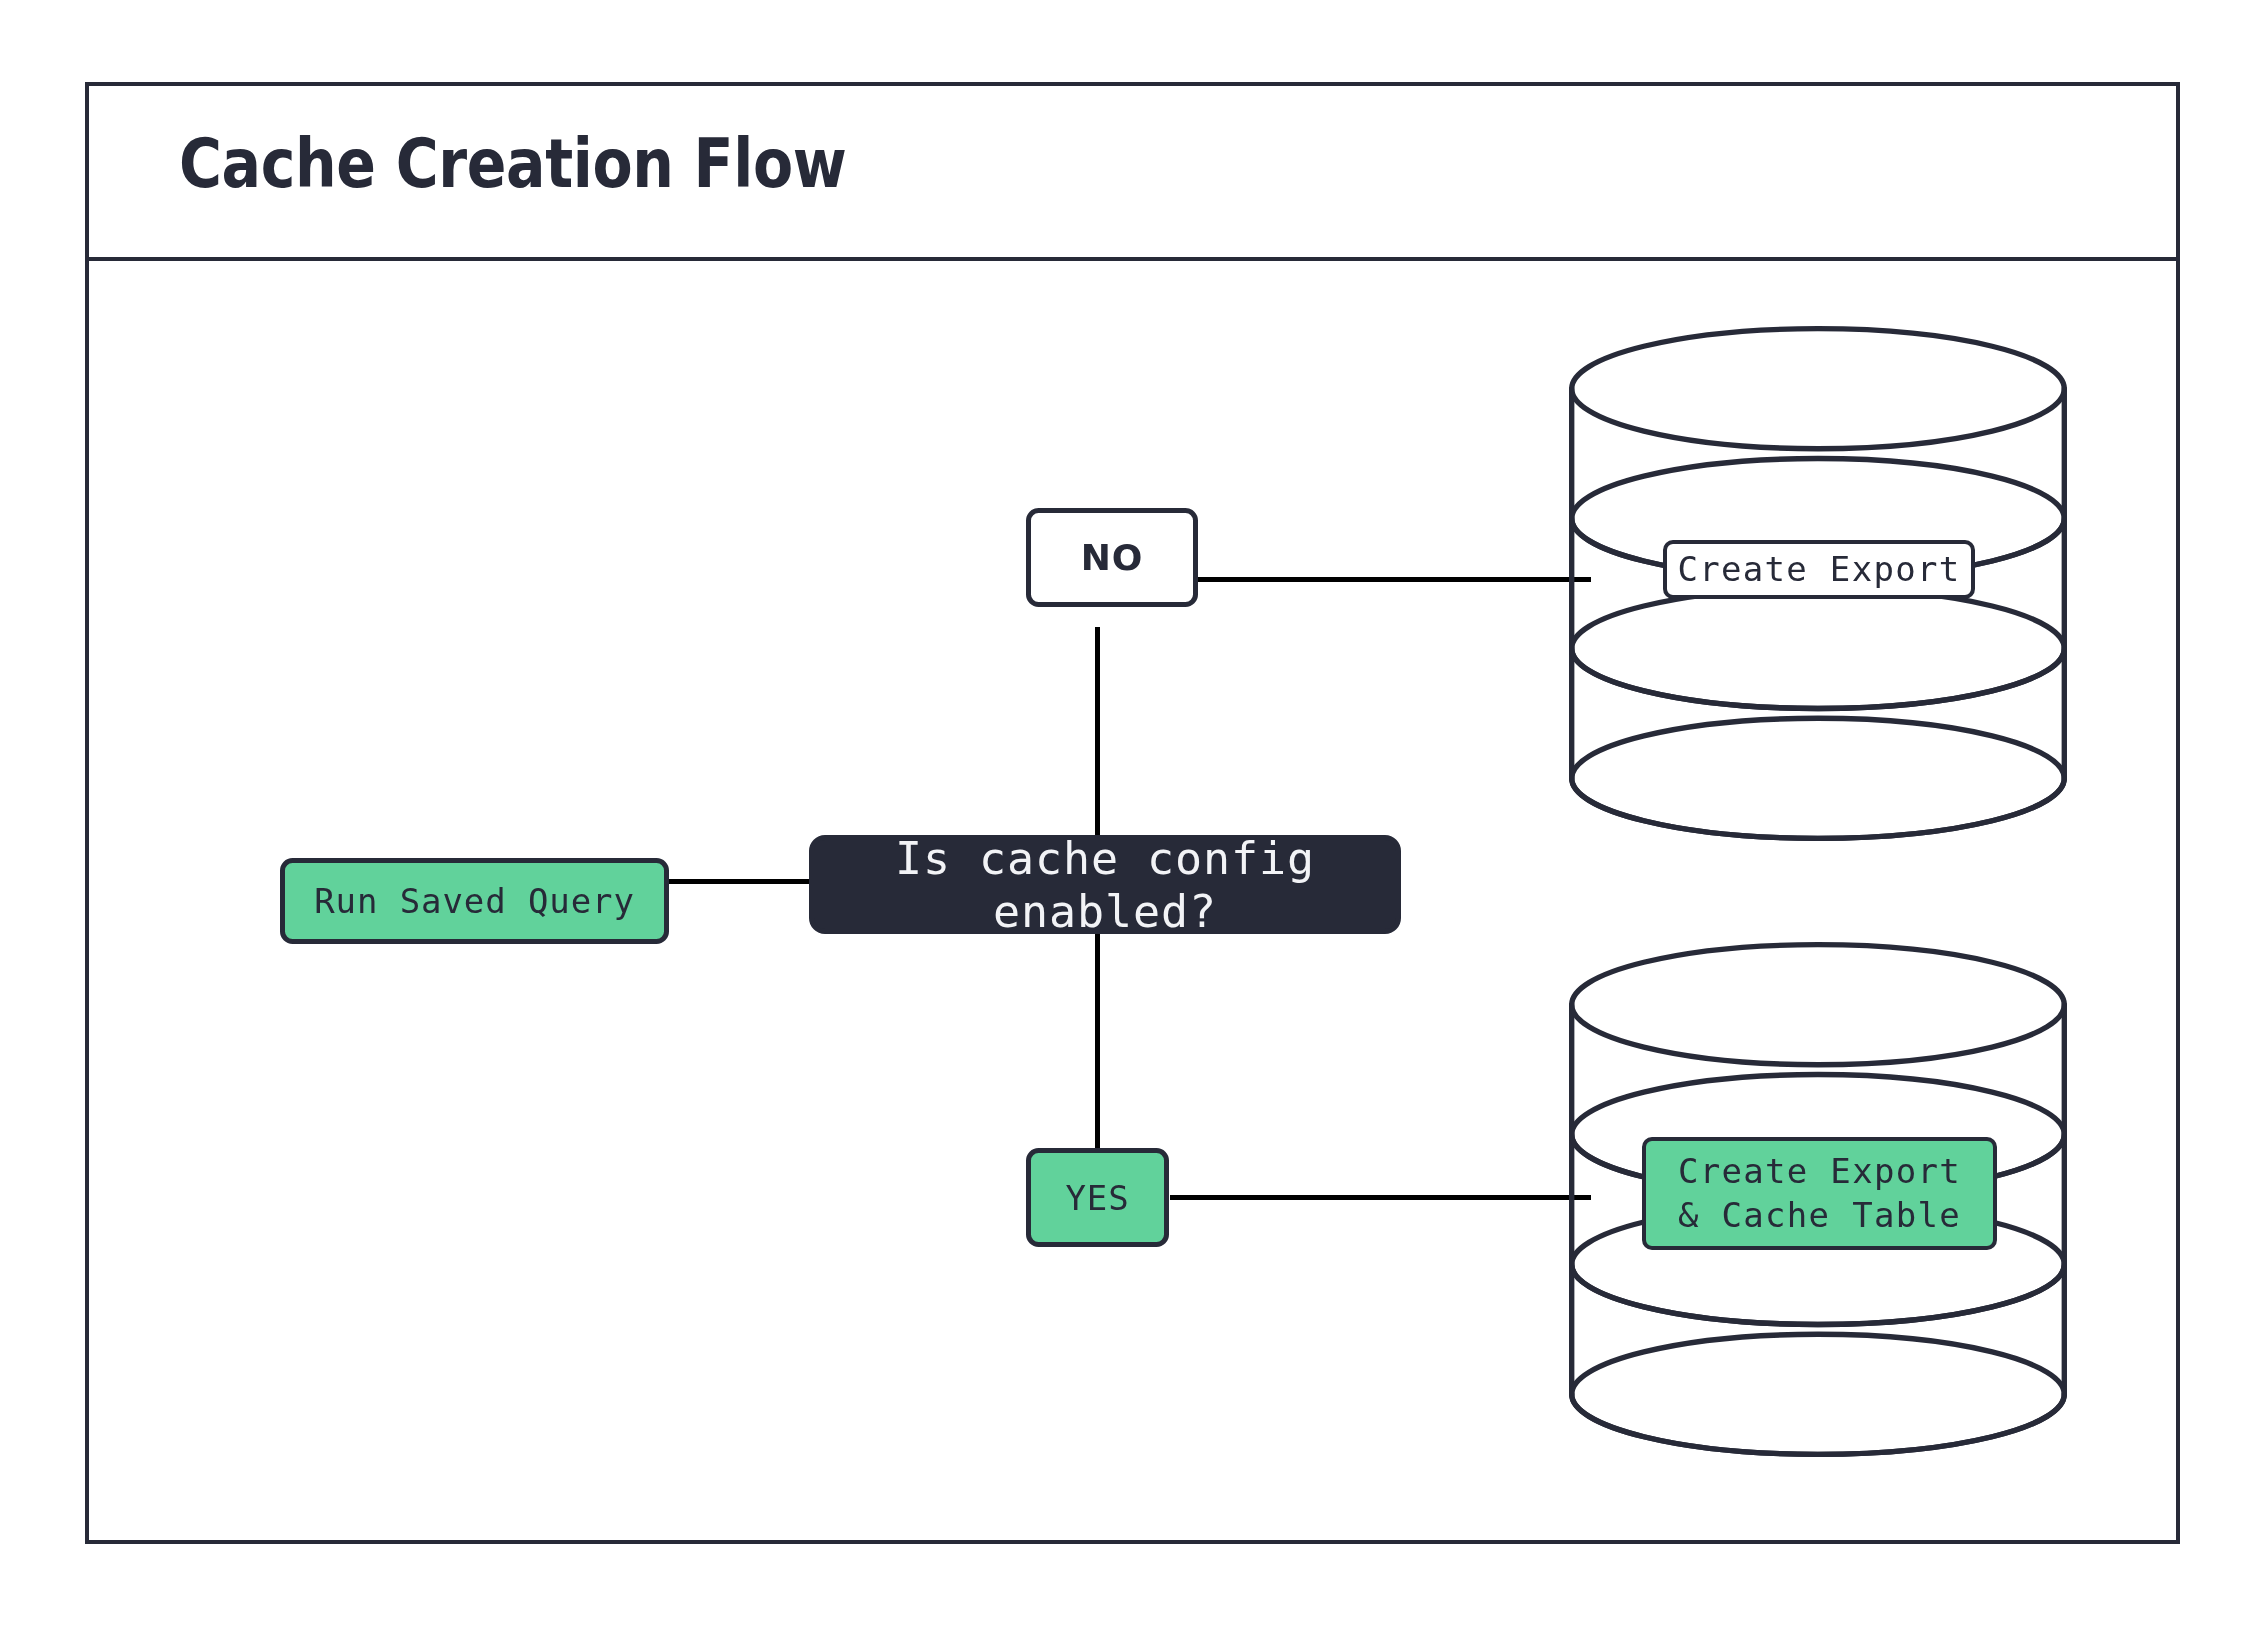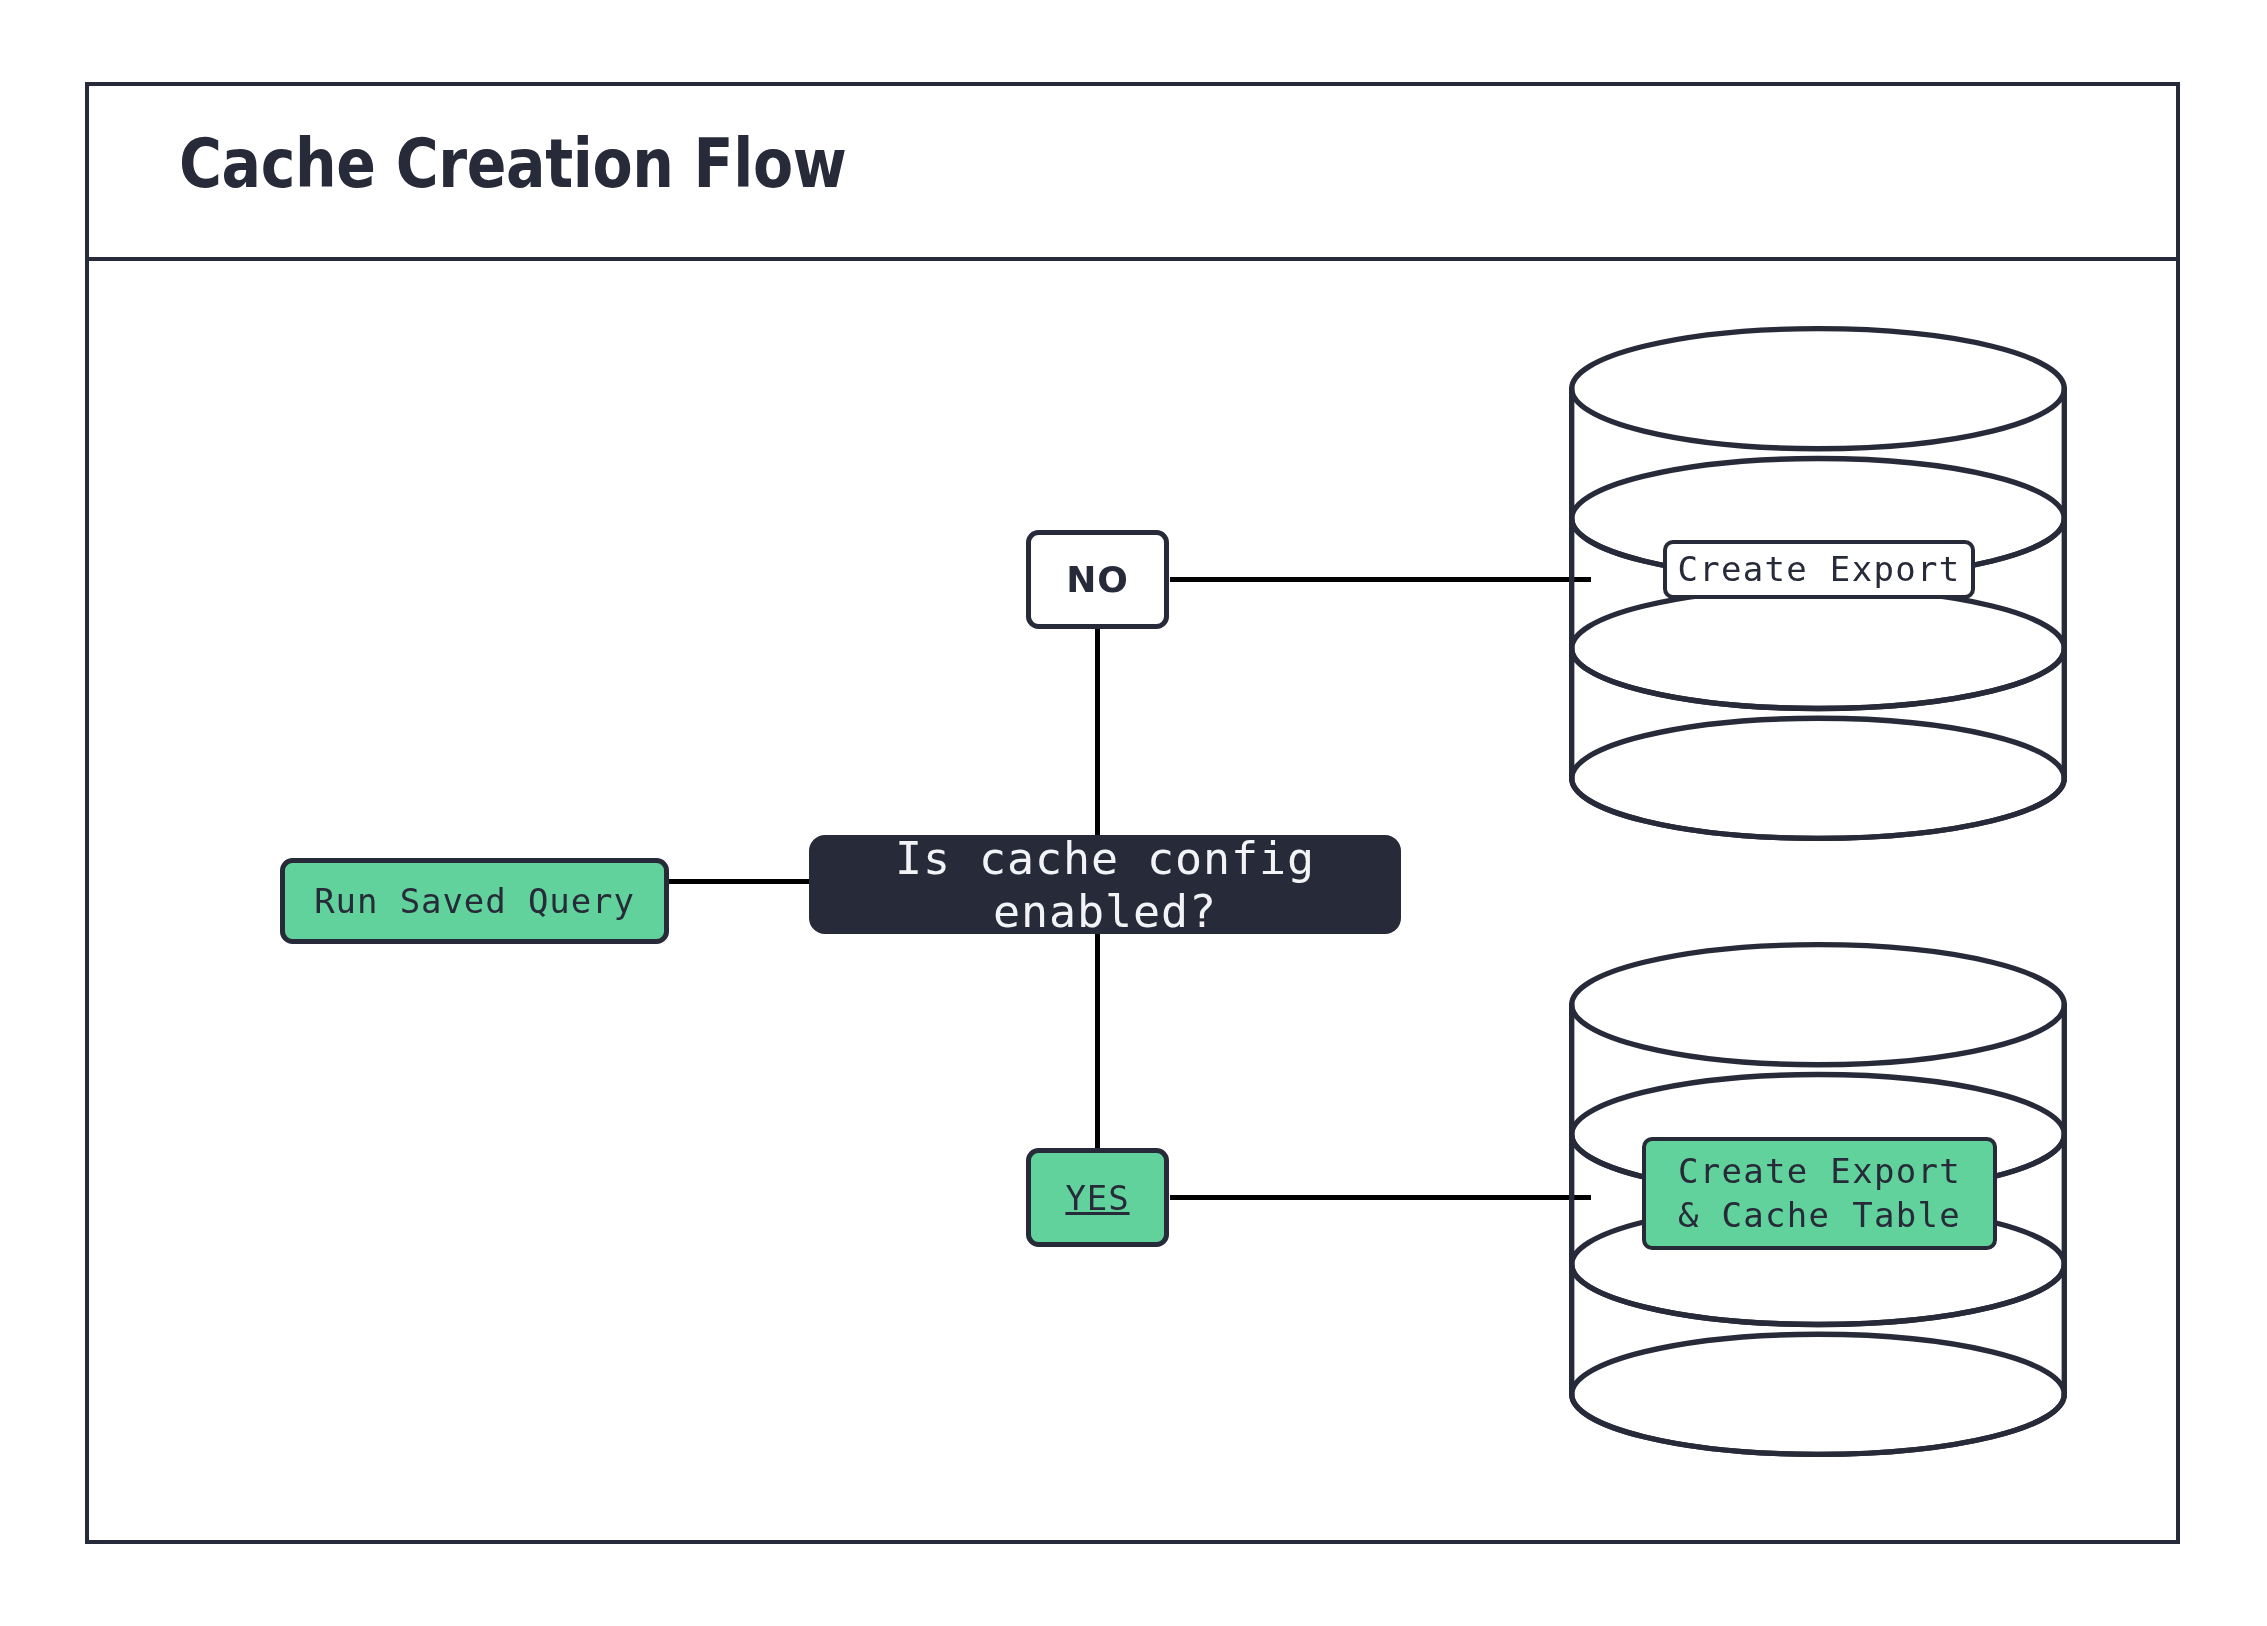--- a/index.html
+++ b/index.html
@@ -100,24 +100,24 @@
   }
 
   
   #node-run-saved-query {
     left: 280px; top: 840px; width: 389px; height: 86px; margin-top: 18px;
   }
   #node-decision {
     left: 809px; top: 835px; width: 592px; height: 99px;
   }
   #node-no {
-    left: 1026px; top: 530px; width: 143px; height: 99px;
+    left: 1026px; top: 508px; width: 172px; height: 99px;
   }
   #node-yes {
-    left: 1026px; top: 1148px; width: 143px; height: 99px; text-decoration: underline;
+    left: 1026px; top: 1148px; width: 143px; height: 99px;
   }
 
   
   #edge-query-to-decision { left: 669px; top: 879px; width: 142px; }
   #edge-decision-to-no    { left: 1095px; top: 627px; height: 210px; }
   #edge-decision-to-yes   { left: 1095px; top: 931px; height: 219px; }
   #edge-no-to-db-top      { left: 1170px; top: 577px; width: 421px; }
   #edge-yes-to-db-bottom  { left: 1170px; top: 1195px; width: 421px; }
 
   

